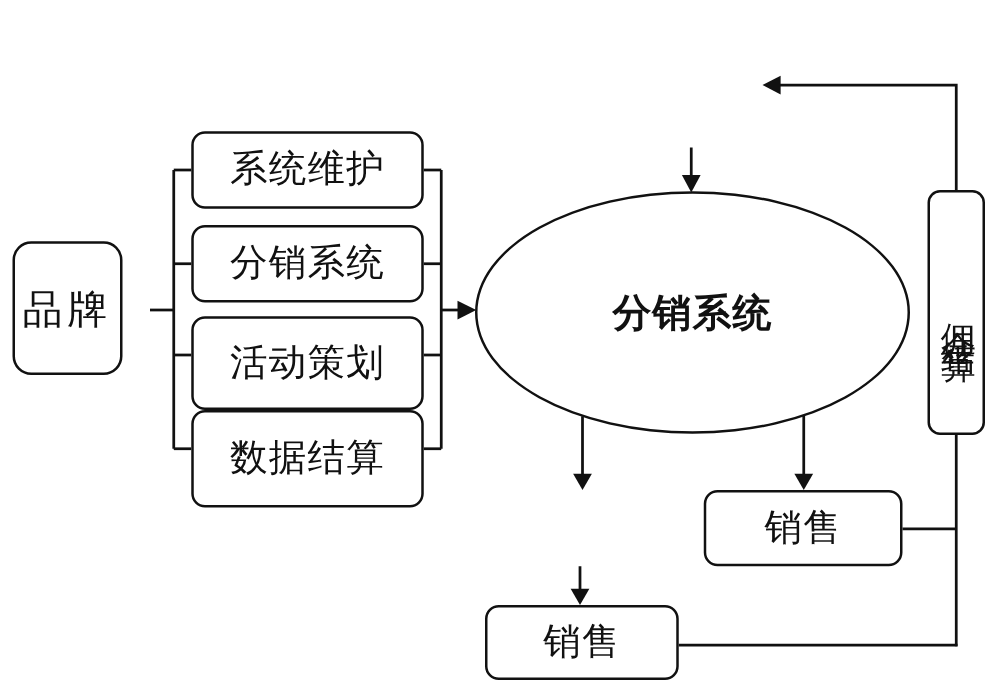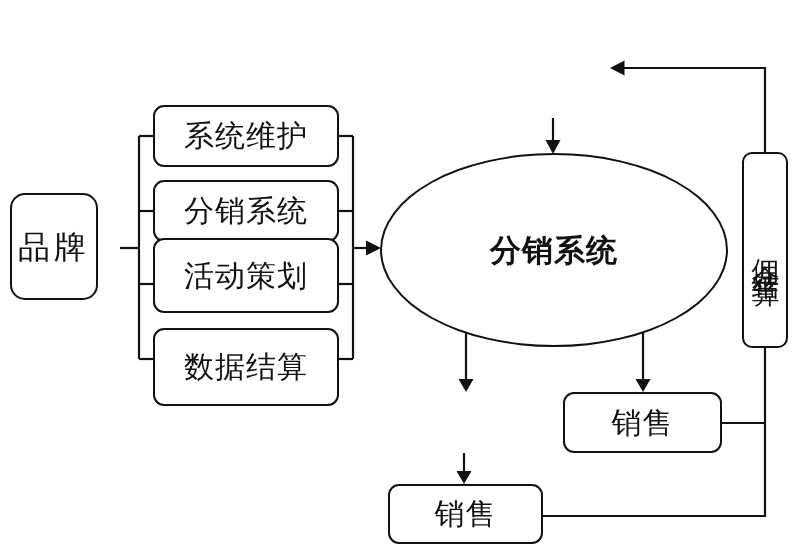--- a/index.html
+++ b/index.html
@@ -35,21 +35,21 @@
     writing-mode:vertical-rl;
     text-orientation:upright;
     font-size:28px;
     letter-spacing:7px;
     line-height:1;
   }
   
   #node-brand{left:10px;top:193px;width:88px;height:107px;}
   #node-func-0{left:153px;top:105px;width:186px;height:62px;}
   #node-func-1{left:153px;top:180px;width:186px;height:62px;}
-  #node-func-2{left:153px;top:238px;width:186px;height:75px;}
+  #node-func-2{left:153px;top:253px;width:186px;height:75px;}
   #node-func-3{left:153px;top:328px;width:186px;height:78px;}
   #node-individual{left:500px;top:12px;width:110px;height:106px;}
   #node-commission{left:742px;top:152px;width:46px;height:196px;border-radius:10px;}
   #node-subdist{left:385px;top:392px;width:157px;height:61px;}
   #node-sales-upper{left:563px;top:392px;width:159px;height:61px;}
   #node-sales-lower{left:388px;top:484px;width:155px;height:60px;}
   .wire{stroke:#111111;stroke-width:2.2;fill:none;}
   .arrowhead{fill:#111111;stroke:none;}
 </style>
 </head>

